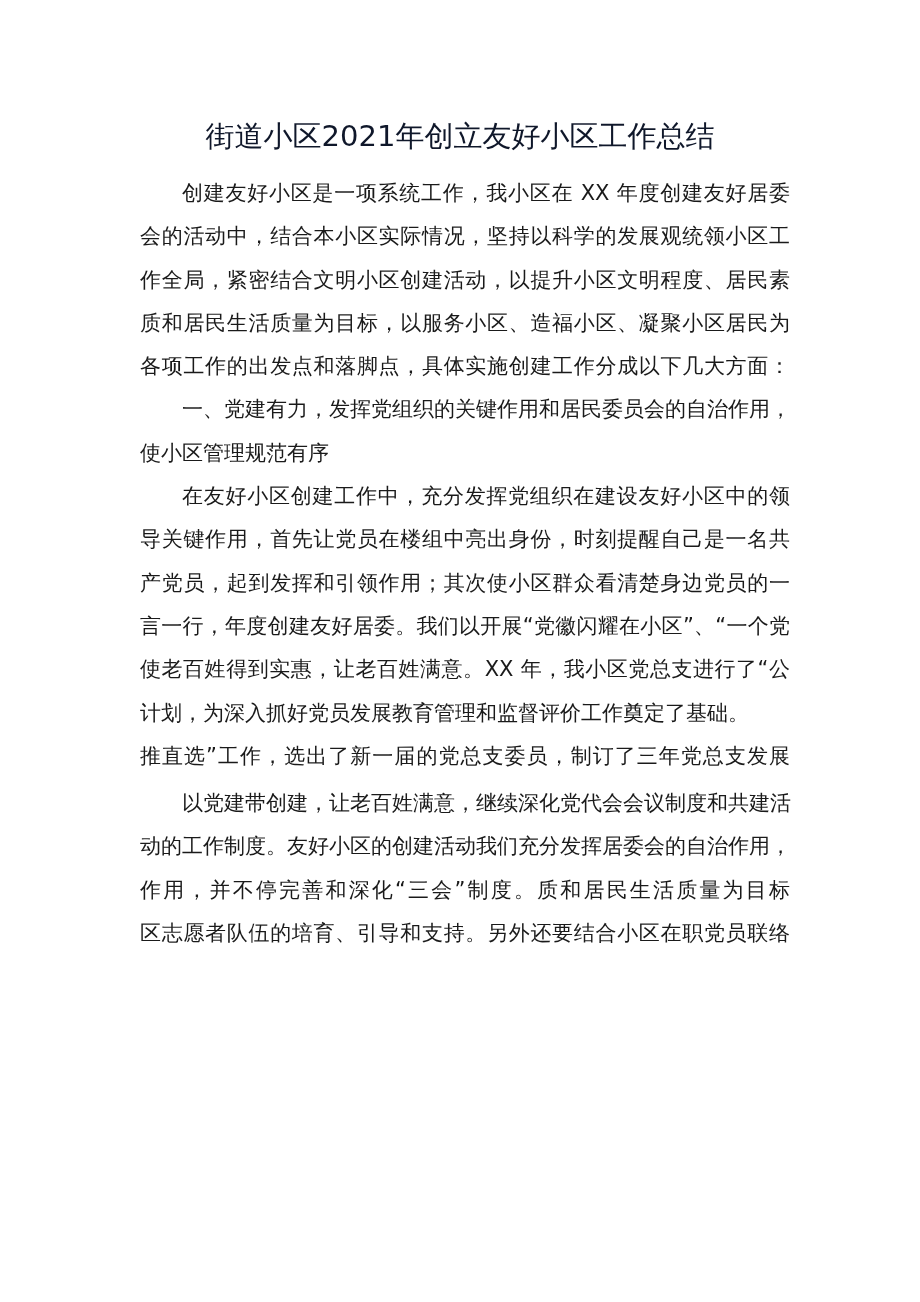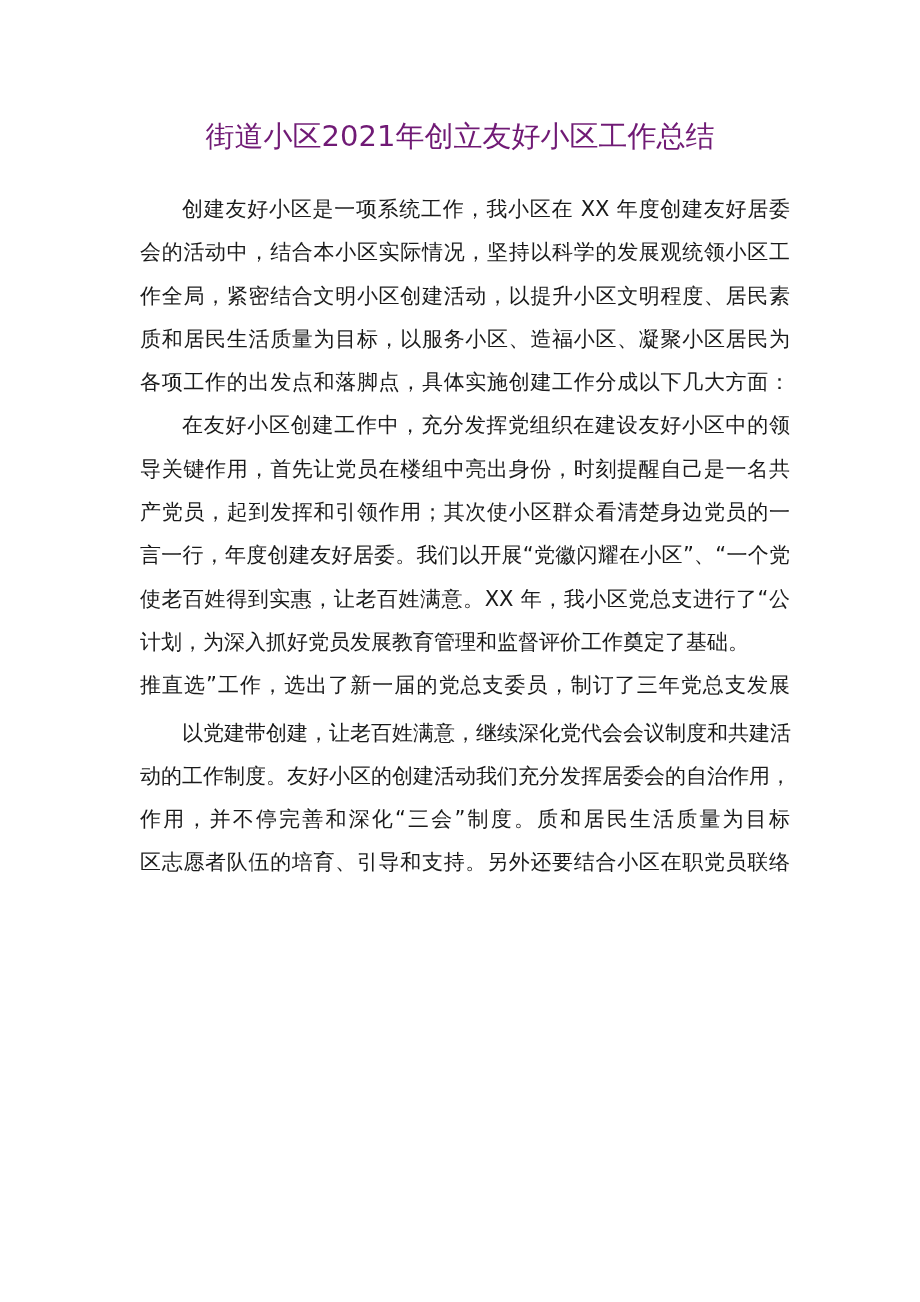--- a/index.html
+++ b/index.html
@@ -1,23 +1,23 @@
 <!DOCTYPE html>
 <html><head>
 <meta charset="utf-8">
 <style>
   html, body { margin: 0; padding: 0; background: #ffffff; }
   body { width: 920px; height: 1302px; position: relative; overflow: hidden; }
   .page { position: absolute; left: 0; top: 0; width: 920px; height: 1302px; background: #fff; }
   .title {
     position: absolute; left: 0; top: 116px; width: 920px; text-align: center;
     font-family: "DejaVu Sans", "Liberation Sans", sans-serif;
-    font-size: 29px; color: #701a75; letter-spacing: 0px; line-height: 40px;
+    font-size: 29px; color: #0f172a; letter-spacing: 0px; line-height: 40px;
   }
-  .body { position: absolute; left: 140px; top: 188px; width: 650px; }
+  .body { position: absolute; left: 140px; top: 172px; width: 650px; }
   .line {
     height: 43.3px; line-height: 43.3px; white-space: nowrap;
     font-family: "DejaVu Sans", "Liberation Sans", sans-serif;
     font-size: 21px; color: #1a1a1a;
     text-align: justify; text-align-last: justify;
   }
   .line.indent { padding-left: 42px; }
   .line.last { text-align-last: left; }
 </style>
 </head>
@@ -29,20 +29,24 @@
   <div class="body">
 
     <div>
       <div class="line indent">创建友好小区是一项系统工作，我小区在 XX 年度创建友好居委</div>
       <div class="line">会的活动中，结合本小区实际情况，坚持以科学的发展观统领小区工</div>
       <div class="line">作全局，紧密结合文明小区创建活动，以提升小区文明程度、居民素</div>
       <div class="line">质和居民生活质量为目标，以服务小区、造福小区、凝聚小区居民为</div>
       <div class="line">各项工作的出发点和落脚点，具体实施创建工作分成以下几大方面：</div>
     </div>
 
+    <div>
+      <div class="line indent">一、党建有力，发挥党组织的关键作用和居民委员会的自治作用，</div>
+      <div class="line last">使小区管理规范有序</div>
+    </div>
 
     <div>
       <div class="line indent">在友好小区创建工作中，充分发挥党组织在建设友好小区中的领</div>
       <div class="line">导关键作用，首先让党员在楼组中亮出身份，时刻提醒自己是一名共</div>
       <div class="line">产党员，起到发挥和引领作用；其次使小区群众看清楚身边党员的一</div>
       <div class="line">言一行，年度创建友好居委。我们以开展“党徽闪耀在小区”、“一个党</div>
       <div class="line">使老百姓得到实惠，让老百姓满意。XX 年，我小区党总支进行了“公</div>
       <div class="line last">计划，为深入抓好党员发展教育管理和监督评价工作奠定了基础。</div>
       <div class="line">推直选”工作，选出了新一届的党总支委员，制订了三年党总支发展</div>
     </div>

